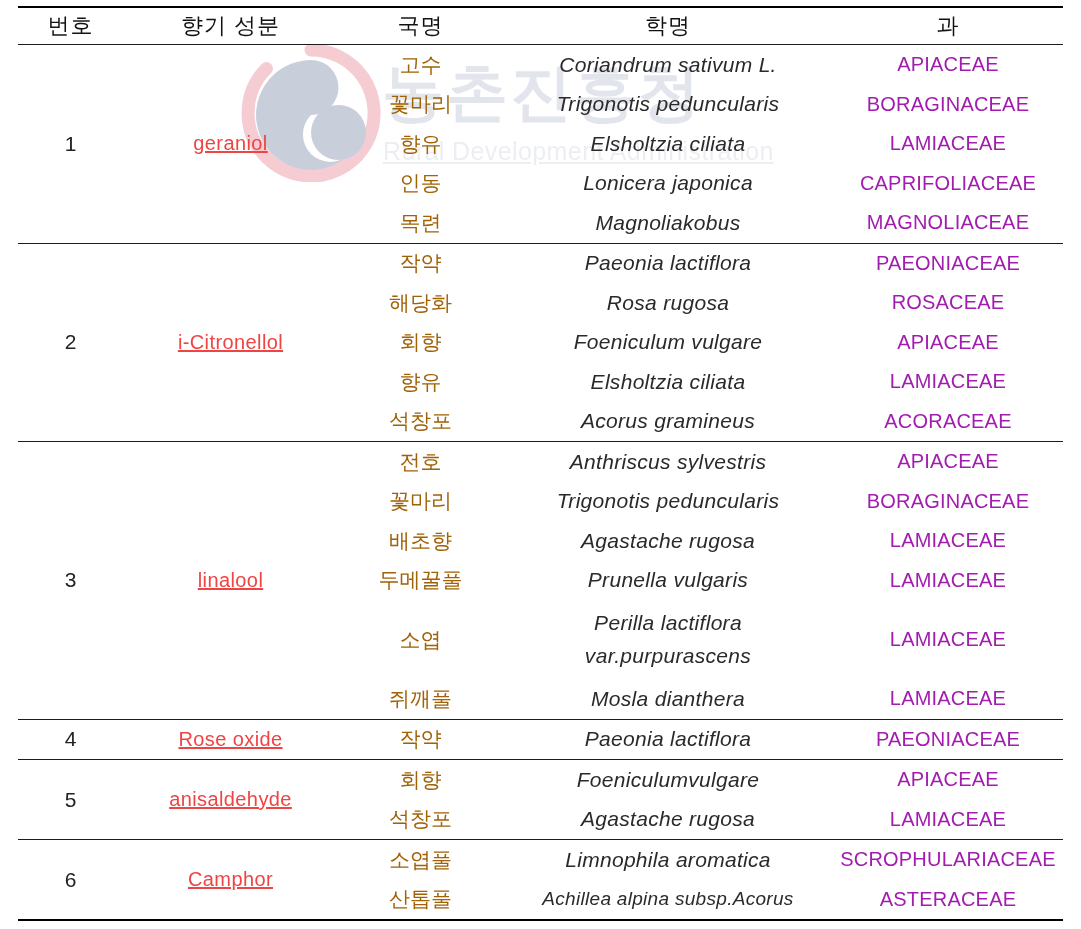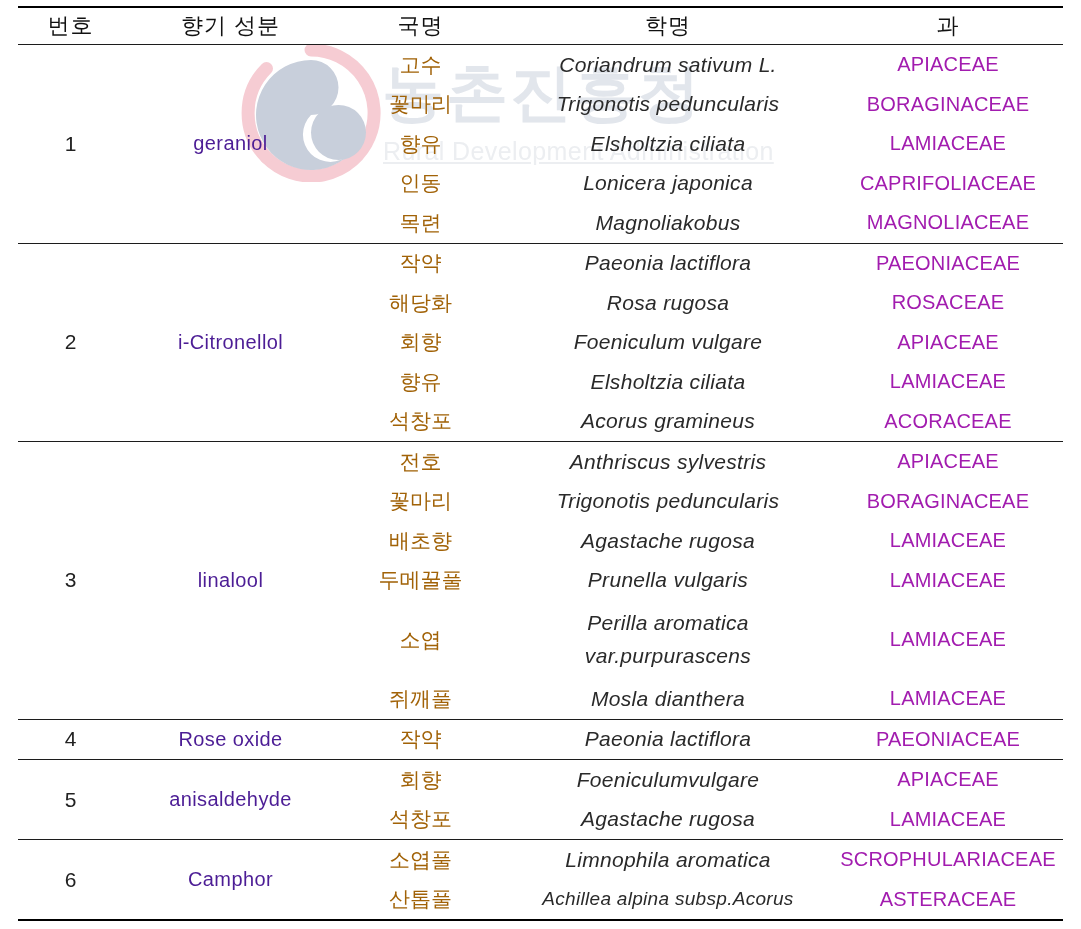--- a/index.html
+++ b/index.html
@@ -102,21 +102,21 @@
   }
 
   tbody td {
     height: 39.5px;
     font-size: 20px;
     font-weight: 400;
     color: #222;
   }
 
   td.c-num   { width: 105px; font-size: 21px; }
-  td.c-comp  { width: 215px; font-size: 20px; color: #4c1d95; letter-spacing: .4px; }
+  td.c-comp  { width: 215px; font-size: 20px; color: #ef4444; letter-spacing: .4px; text-decoration: underline; }
   td.c-kname { width: 165px; font-size: 21px; color: #a16207; }
   td.c-sname { width: 330px; font-style: italic; font-size: 21px; color: #2a2a2a; letter-spacing: .3px; }
   td.c-fam   { width: 230px; font-size: 20px; color: #a21caf; letter-spacing: .2px; }
   .ink-75 { color: #5d5d5d; }
   .ink-60 { color: #787878; }
   .ink-50 { color: #8e8e8e; }
 
   .two-line { line-height: 1.55; }
 
   td.c-sname.small { font-size: 19px; }
@@ -247,21 +247,21 @@
           <td class="c-fam">LAMIACEAE</td>
         </tr>
         <tr>
           <td class="c-kname">두메꿀풀</td>
           <td class="c-sname">Prunella vulgaris</td>
           <td class="c-fam">LAMIACEAE</td>
         </tr>
         <tr style="height:79px">
           <td class="c-kname">소엽</td>
           <td class="c-sname two-line">
-            <div>Perilla aromatica</div>
+            <div>Perilla lactiflora</div>
             <div>var.purpurascens</div>
           </td>
           <td class="c-fam">LAMIACEAE</td>
         </tr>
         <tr>
           <td class="c-kname">쥐깨풀</td>
           <td class="c-sname ink-60">Mosla dianthera</td>
           <td class="c-fam">LAMIACEAE</td>
         </tr>
 

